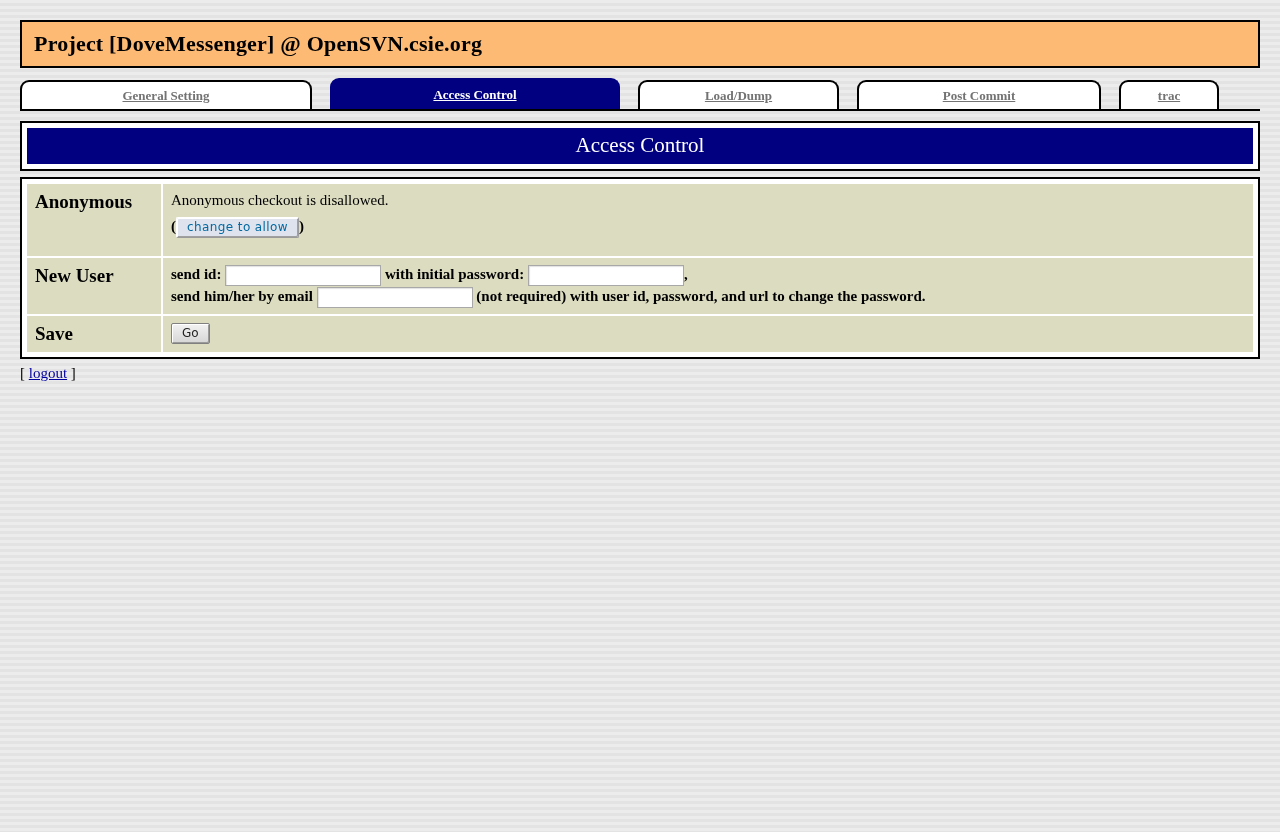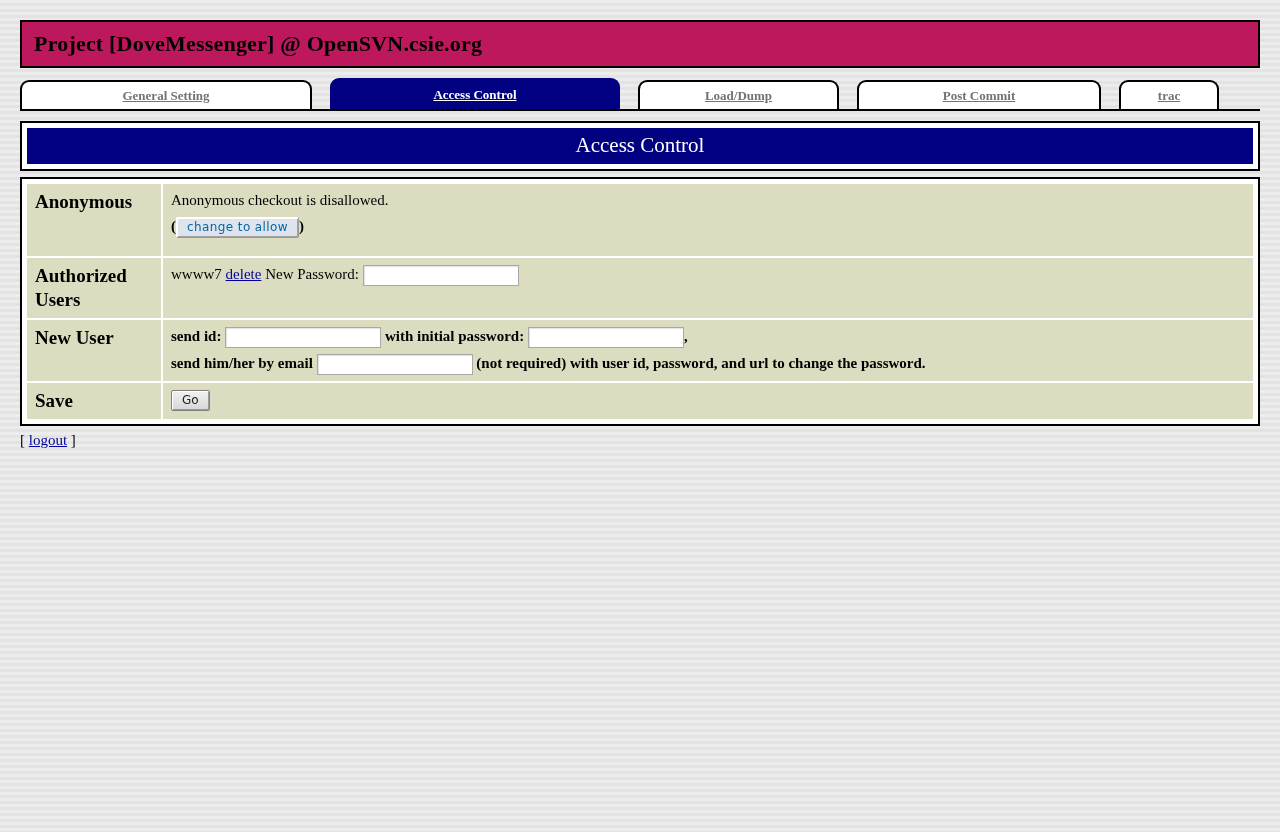--- a/index.html
+++ b/index.html
@@ -21,21 +21,21 @@
     color: #000;
     overflow: hidden;
   }
 
   
   .title-wrap {
     padding: 20px 20px 0 20px;
   }
   .title-box {
     border: 2px solid #000;
-    background: #be185d;
+    background: #fdba74;
     padding: 10px 12px;
   }
   .title-text {
     font-family: "Liberation Serif", "DejaVu Serif", serif;
     font-size: 22px;
     font-weight: bold;
     letter-spacing: 0.2px;
     line-height: 1.1;
   }
 
@@ -206,21 +206,21 @@
   }
   .user-name {
     font-size: 15px;
   }
   .newuser-line {
     display: block;
     font-weight: bold;
     font-size: 15px;
     white-space: nowrap;
   }
-  .newuser-line + .newuser-line { margin-top: 5px; }
+  .newuser-line + .newuser-line { }
 
   .footer {
     margin: 6px 0 0 20px;
     font-family: "Liberation Serif", "DejaVu Serif", serif;
     font-size: 15px;
   }
 </style>
 </head>
 <body>
 
@@ -259,29 +259,20 @@
   <table class="ac">
     <tbody>
         <tr class="row-anon">
       <td class="label-cell">Anonymous</td>
       <td class="value-cell">
         <span class="strong-line">Anonymous checkout is disallowed.</span>
         <span class="paren-line"><span>(</span><button class="btn">change to allow</button><span>)</span></span>
       </td>
     </tr>
 
-    <tr>
-      <td class="label-cell">Authorized Users</td>
-      <td class="value-cell">
-        <span class="user-name">wwww7</span>
-        <a class="lnk">delete</a>
-        <span>New Password:</span>
-        <input class="txt w-pass" type="text" value="" style="">
-      </td>
-    </tr>
 
     <tr>
       <td class="label-cell">New User</td>
       <td class="value-cell">
         <span class="newuser-line"><span>send id:</span>
           <input class="txt w-userid" type="text" value="" style="">
           <span>with initial password:</span>
           <input class="txt w-initpass" type="text" value="" style=""><span>,</span></span>
         <span class="newuser-line"><span>send him/her by email</span>
           <input class="txt w-email" type="text" value="" style="">

